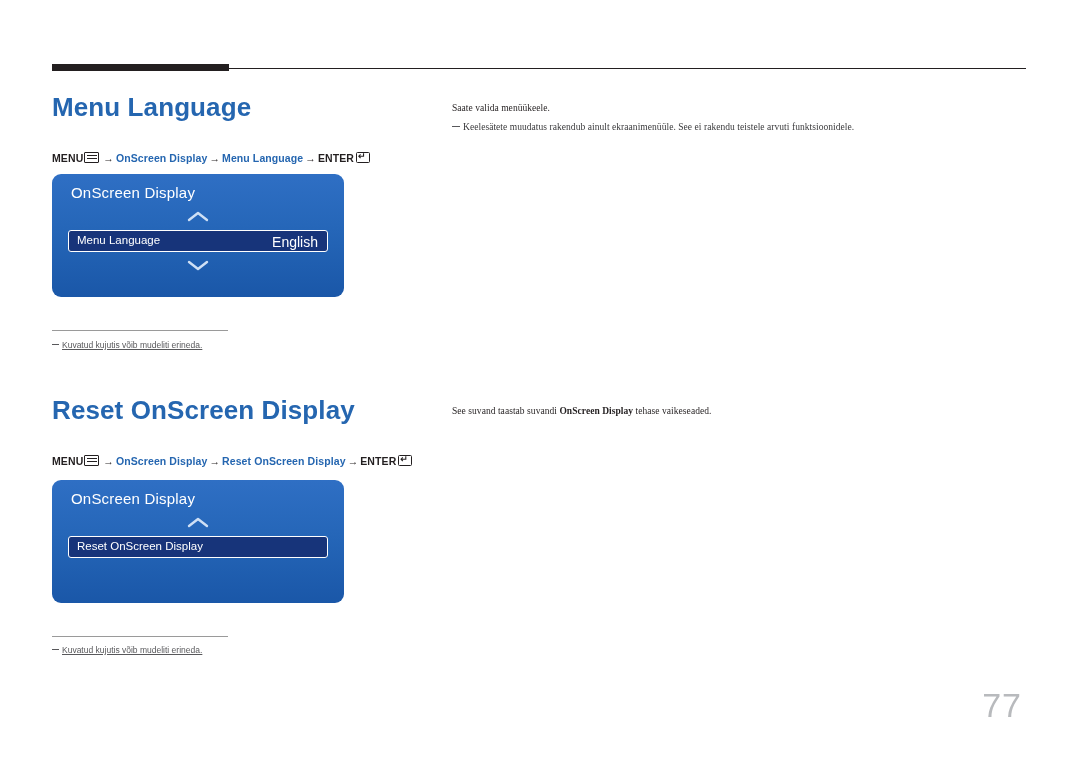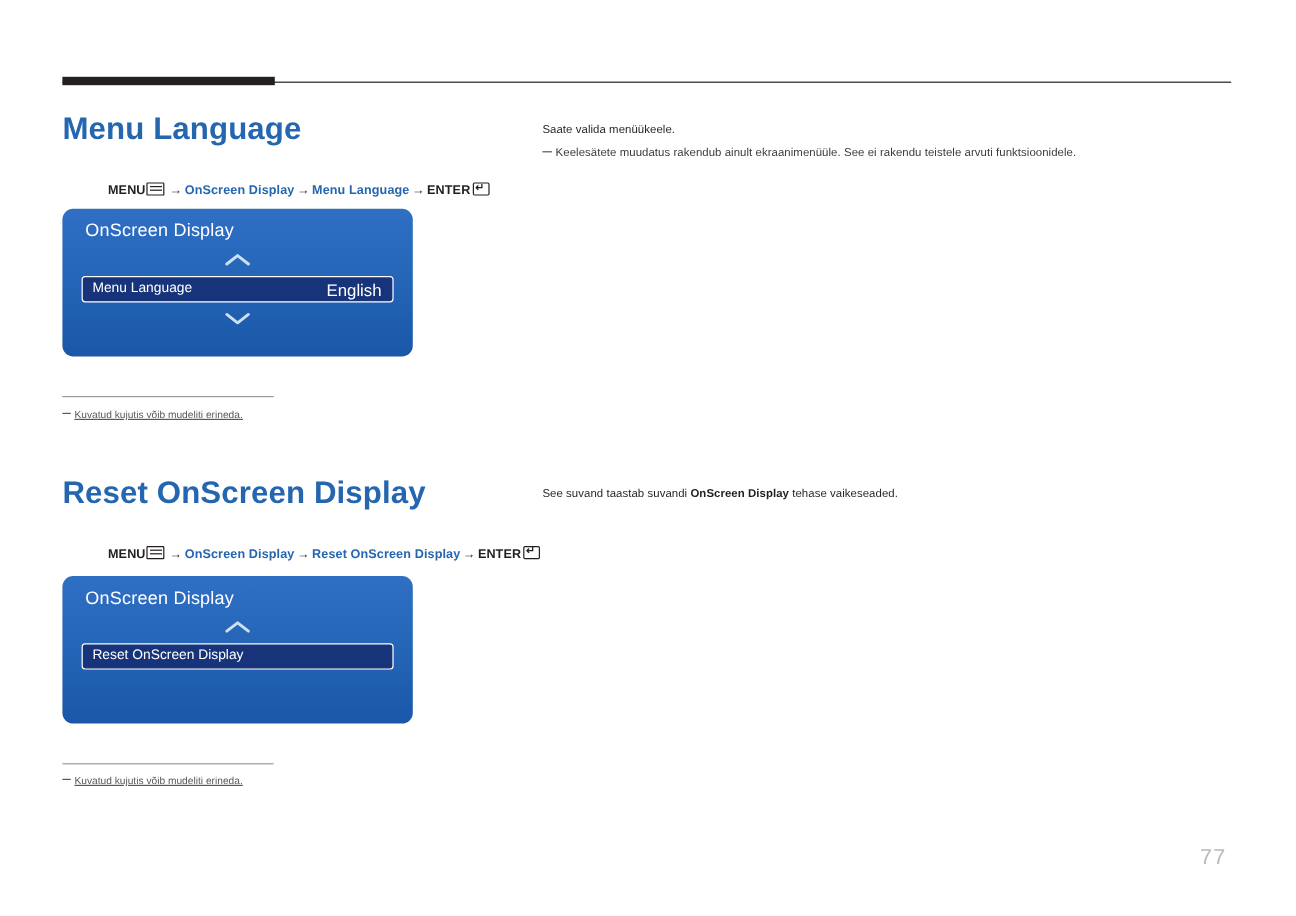--- a/index.html
+++ b/index.html
@@ -57,21 +57,20 @@
 
   .breadcrumb {
     position: absolute;
     left: 52px;
     top: 60px;
     font-size: 10.5px;
     font-weight: bold;
     color: #231f20;
     white-space: nowrap;
     letter-spacing: 0.1px;
-    margin-left: 38px;
   }
   .breadcrumb .blue { color: #2566b0; }
   .breadcrumb .arrow { color: #231f20; font-weight: normal; padding: 0 2px; }
   .breadcrumb .menu-icon {
     display: inline-block;
     vertical-align: -1px;
     width: 13px;
     height: 9px;
     border: 1.2px solid #231f20;
     border-radius: 1px;
@@ -188,38 +187,39 @@
   }
 
   
   .rtext {
     position: absolute;
     left: 452px;
     font-size: 9.5px;
     color: #231f20;
     white-space: nowrap;
     letter-spacing: 0.05px;
+    font-family: Liberation Serif, serif;
   }
   .rtext b { color: #231f20; font-weight: bold; }
   .rnote .dash {
     display: inline-block;
     width: 8px;
     height: 1px;
     background: #58585b;
     vertical-align: 3px;
     margin-right: 3px;
   }
   .rnote { color: #3a3a3c; }
 
   
   .page-number {
     position: absolute;
     right: 58px;
     bottom: 38px;
-    font-size: 18px;
+    font-size: 34px;
     color: #b8babd;
     font-weight: normal;
     letter-spacing: 1px;
   }
 </style>
 </head>
 <body>
 
 <div class="top-rule"></div>
 <div class="top-rule-thick"></div>

